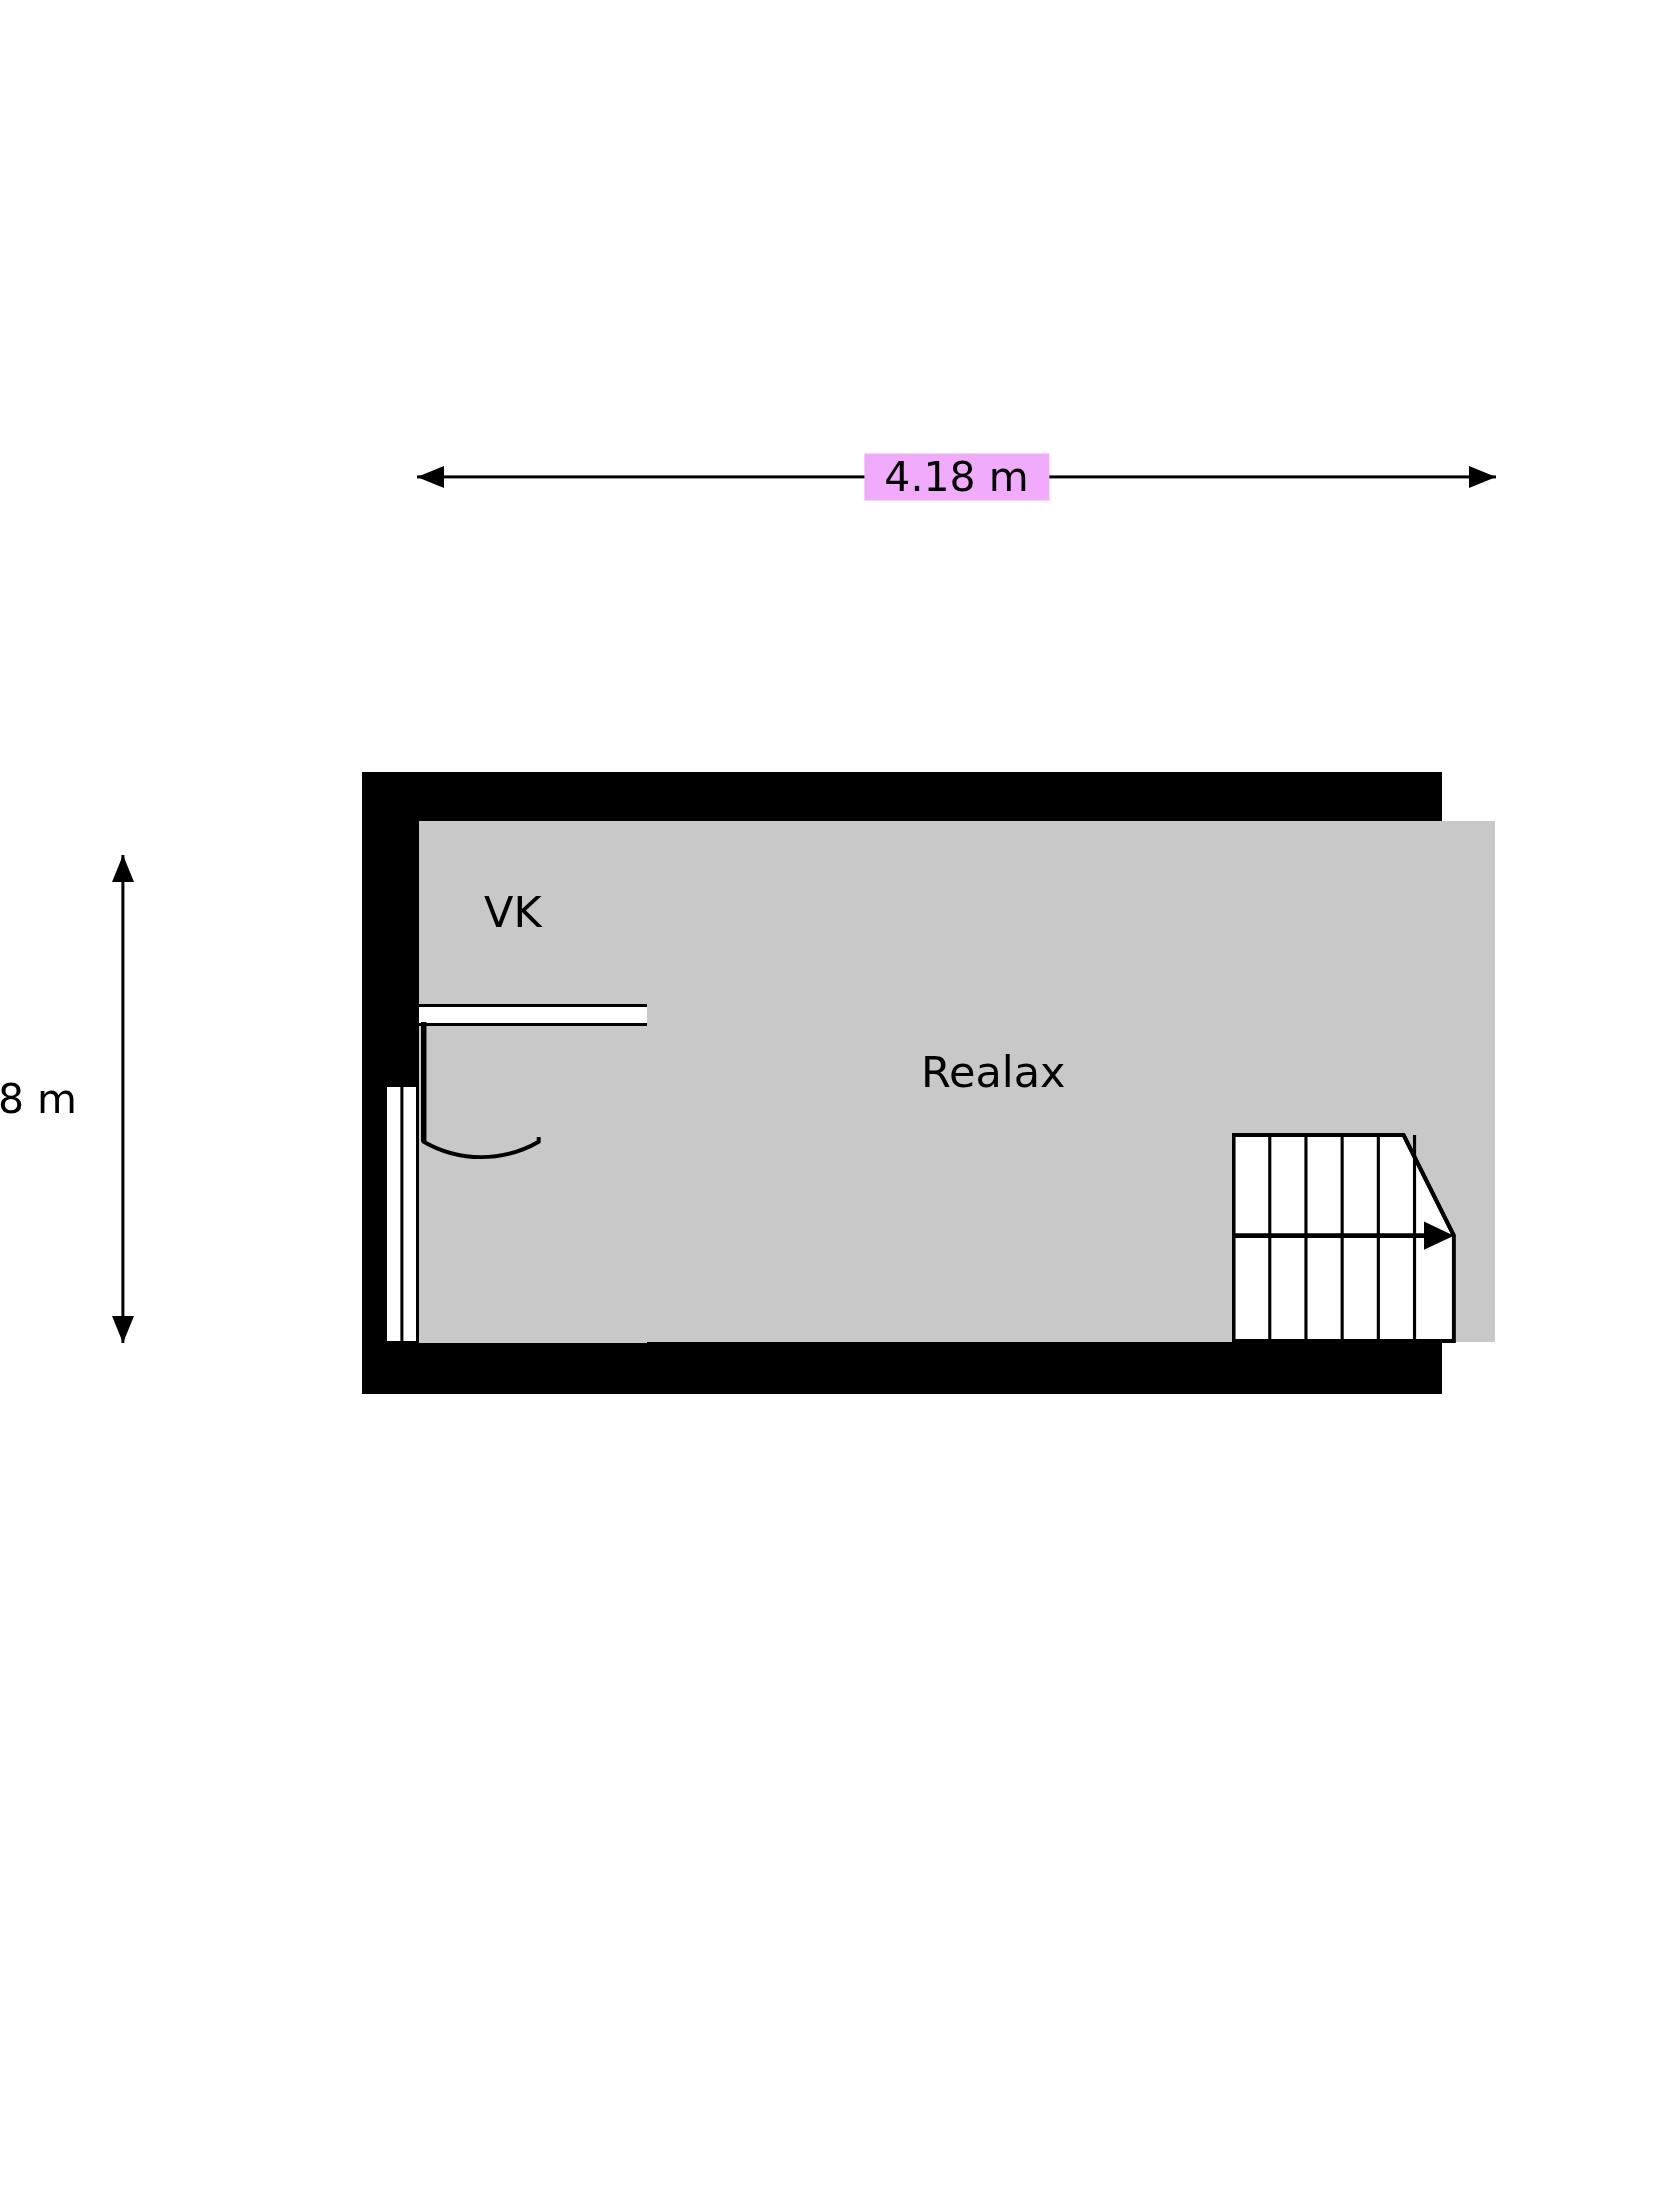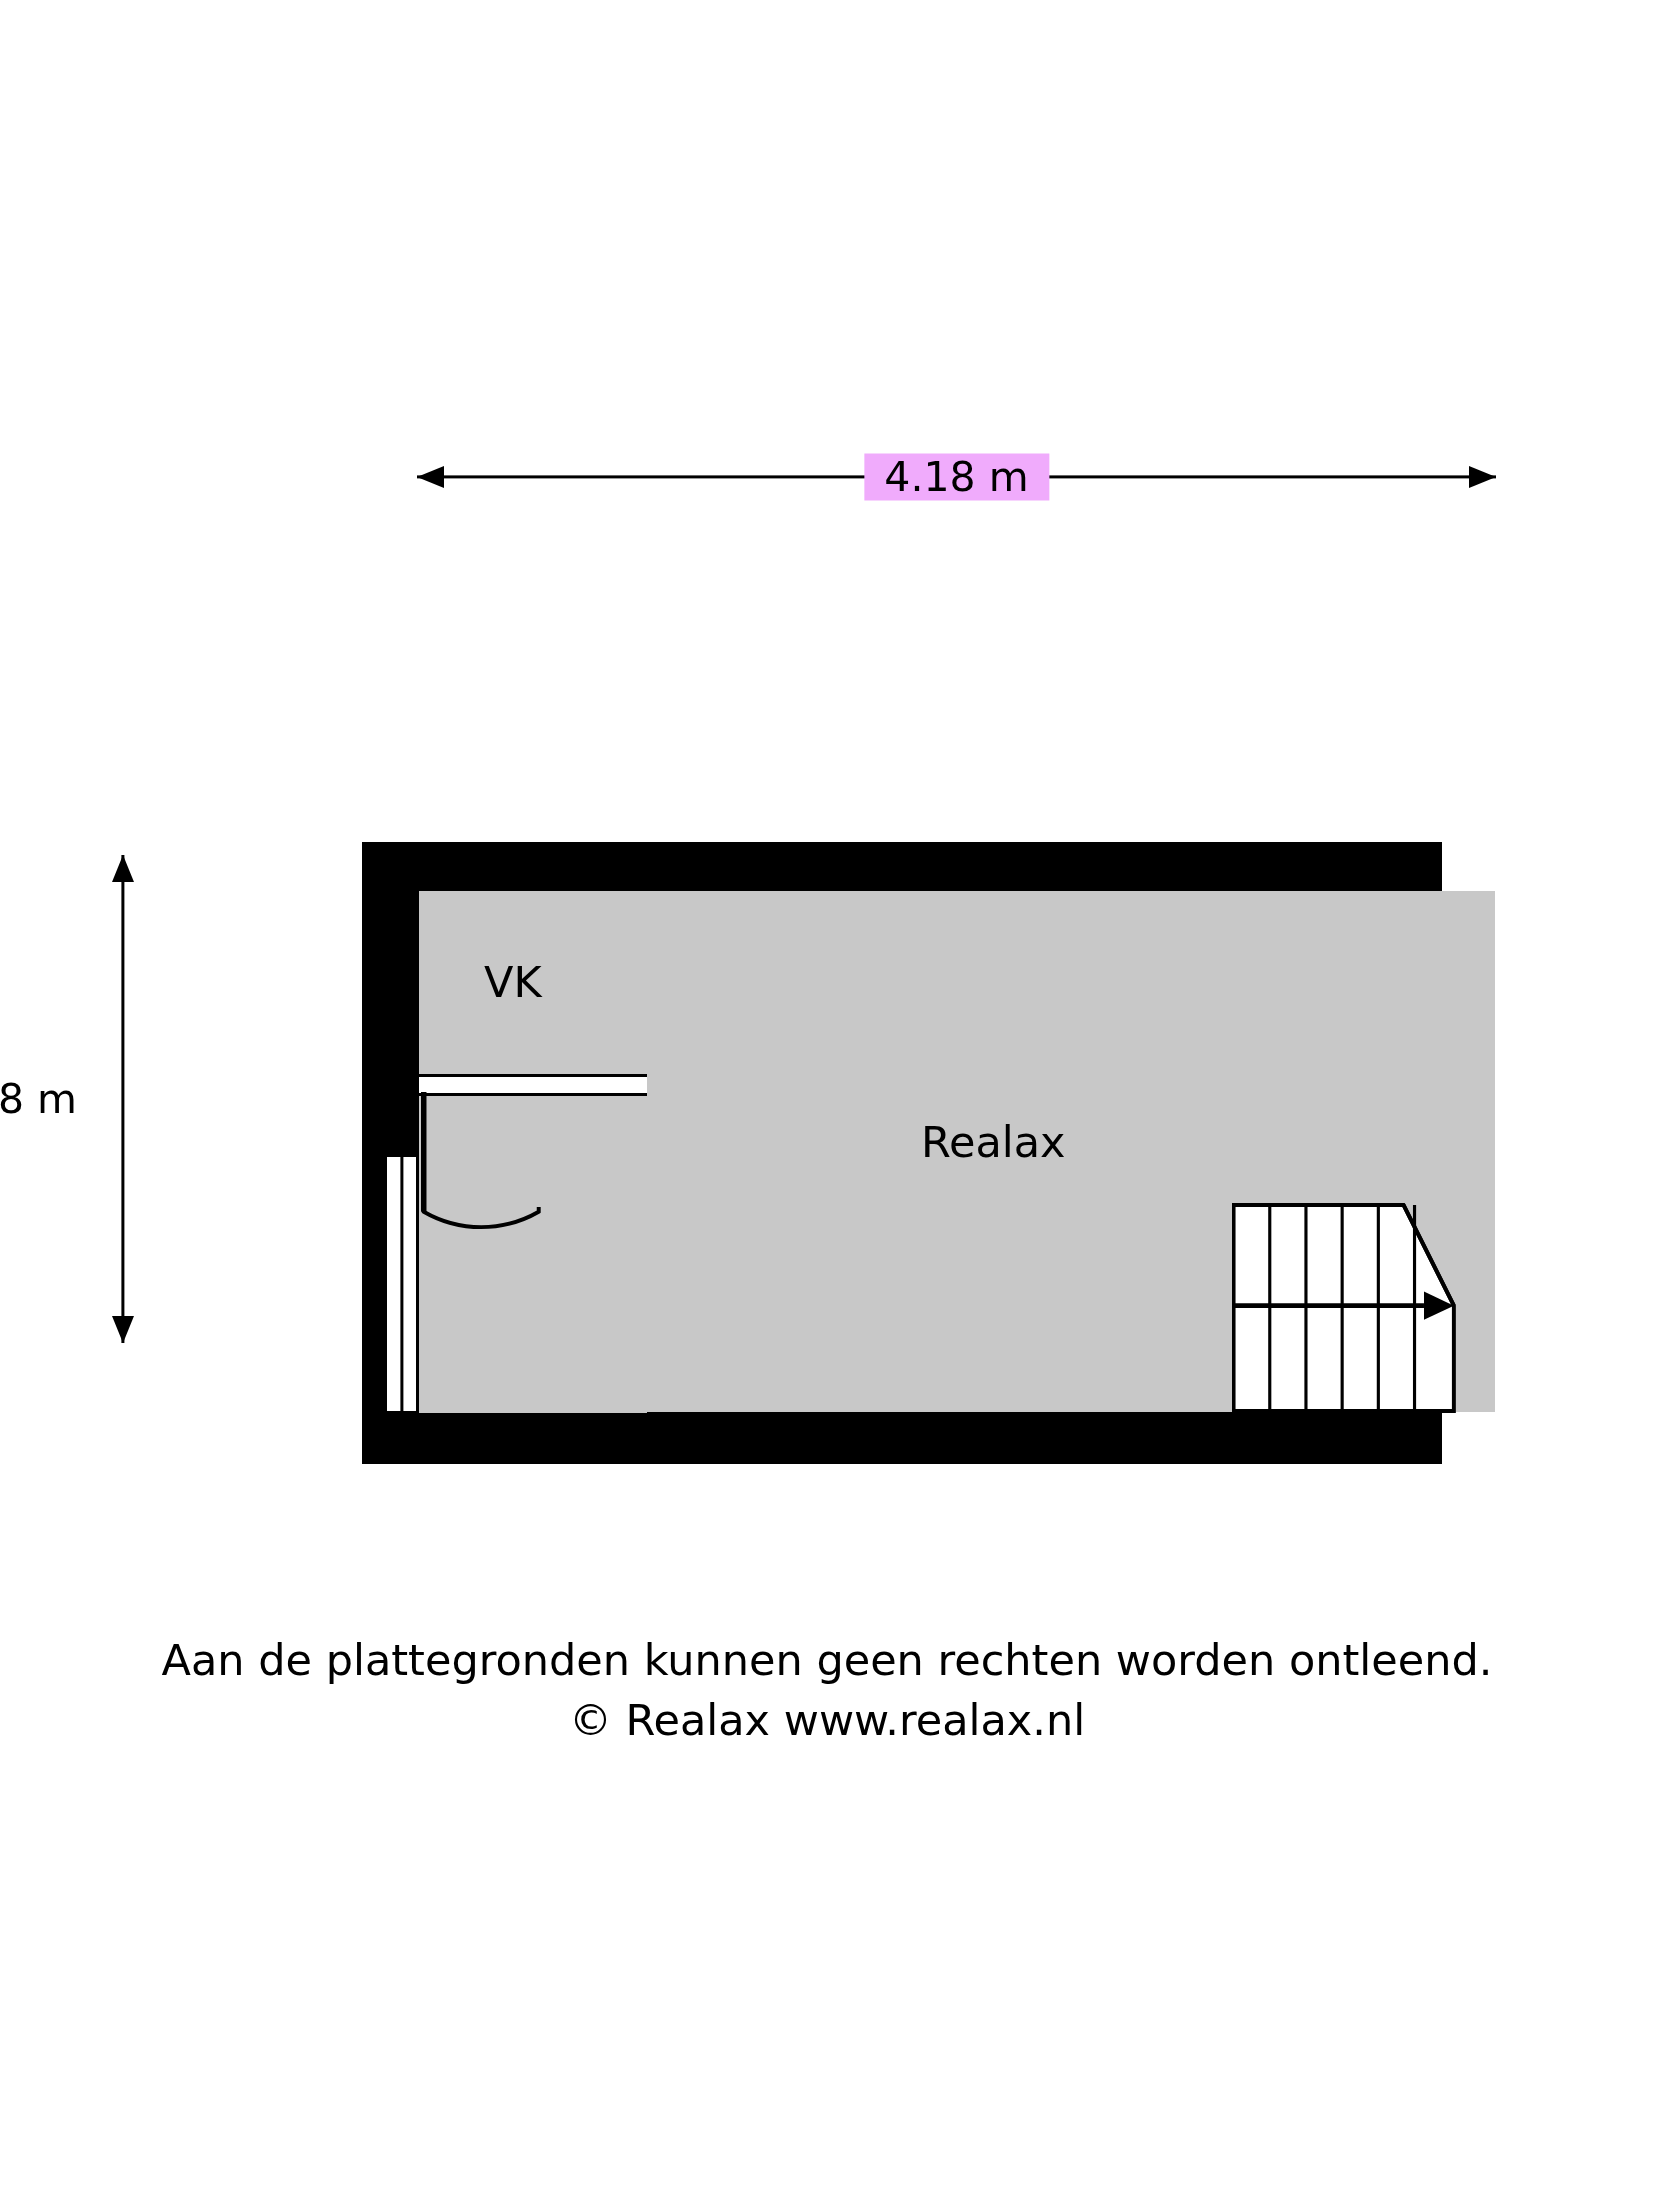--- a/index.html
+++ b/index.html
@@ -111,21 +111,21 @@
     transform: translateY(-50%);
     font-size: 41px;
     line-height: 47px;
     white-space: nowrap;
   }
 
   
   .plan {
     position: absolute;
     left: 362px;
-    top: 842px;
+    top: 772px;
     width: 1080px;
     height: 622px;
   }
   
   .walls {
     position: absolute;
     left: 0;
     top: 0;
     width: 100%;
     height: 100%;
@@ -299,19 +299,15 @@
         <line x1="186" y1="2" x2="186" y2="264" stroke="#000" stroke-width="4"></line>
         <line x1="232" y1="2" x2="232" y2="264" stroke="#000" stroke-width="4"></line>
         <line x1="218" y1="2" x2="282" y2="130" stroke="#000" stroke-width="5"></line>
         <line x1="2" y1="130" x2="244" y2="130" stroke="#000" stroke-width="6"></line>
         <polygon points="244,112 282,130 244,148" fill="#000"></polygon>
       </svg>
     </div>
 
   </div>
 
-  <div class="footer">
-    <div class="line1">Aan de plattegronden kunnen geen rechten worden ontleend.</div>
-    <div class="line2">© Realax www.realax.nl</div>
-  </div>
 
 </div>
 
 
 </body></html>

